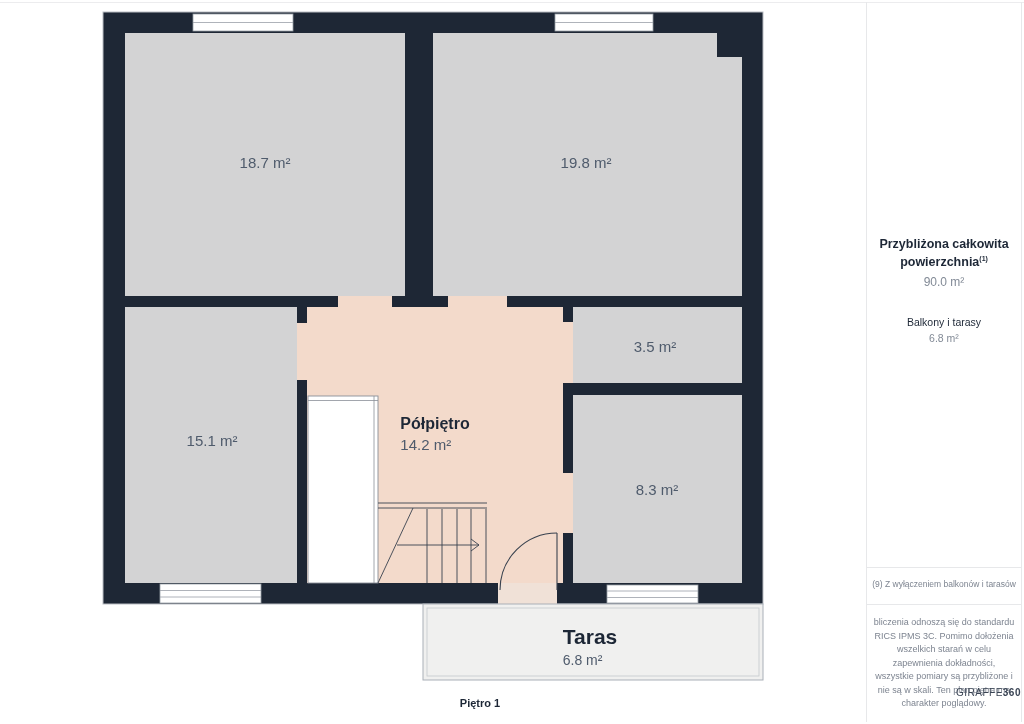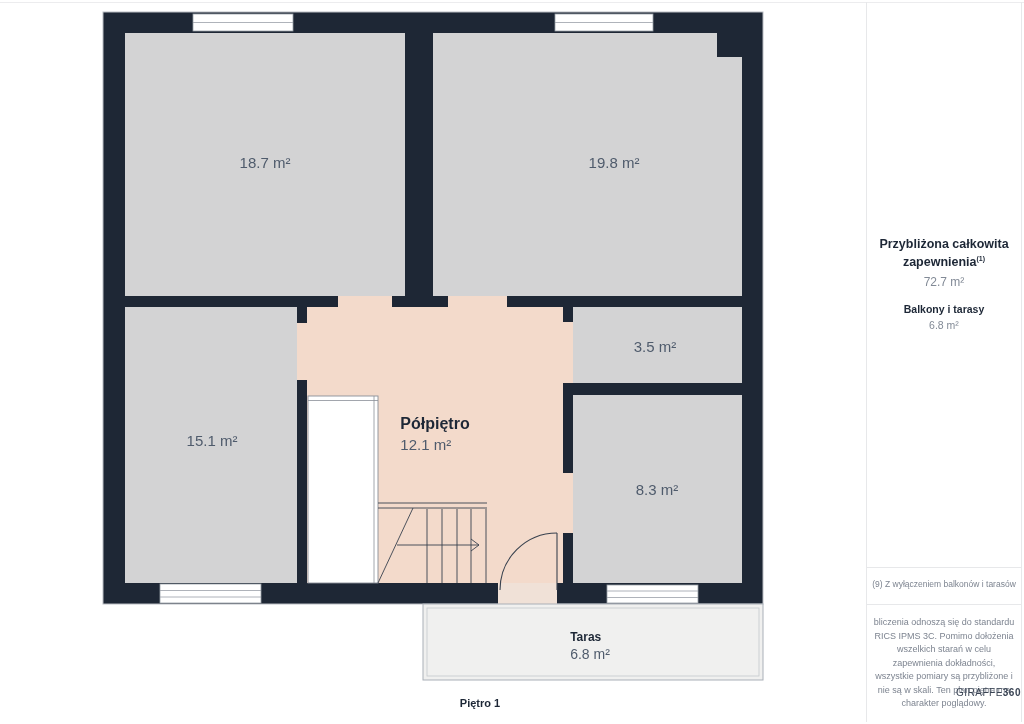--- a/index.html
+++ b/index.html
@@ -29,31 +29,31 @@
   .voidline{stroke:#8a8f98;stroke-width:0.8;}
   .stair{stroke:var(--line);stroke-width:0.9;fill:none;}
   .door{stroke:var(--line);stroke-width:1.1;fill:none;}
   .terrace{fill:var(--terrace-fill);stroke:#aab0b8;stroke-width:1;}
   .terrace-inner{fill:none;stroke:#c4c8cd;stroke-width:0.8;}
   .room-label{position:absolute;transform:translate(-50%,-50%);color:var(--text-muted);
     font-size:15px;white-space:nowrap;}
   .room-group{position:absolute;transform:translate(-50%,-50%);text-align:left;white-space:nowrap;}
   .room-name{font-weight:bold;color:var(--text-dark);font-size:16px;line-height:1.35;}
   .room-area{color:var(--text-muted);font-size:15px;line-height:1.35;}
-  .taras-group .room-name{font-size:12px;margin-top:12px;}
+  .taras-group .room-name{font-size:21px;margin-top:12px;}
   .taras-group .room-area{font-size:14px;}
   .floor-label{position:absolute;left:433px;top:697px;transform:translateX(-50%);
     font-size:11px;font-weight:bold;color:var(--text-dark);margin-left:47px;}
   .sidebar{position:absolute;left:866px;top:2px;width:156px;height:720px;
     border-left:1px solid var(--border-light);border-right:1px solid var(--border-light);}
   .summary{position:absolute;left:0;top:233px;width:100%;text-align:center;}
   .summary-title{font-size:12.5px;font-weight:bold;color:var(--text-dark);line-height:1.45;}
   .summary-title sup{font-size:7px;font-weight:bold;}
   .summary-value{margin-top:4px;font-size:12px;color:var(--sidebar-muted);}
-  .balcony-label{margin-top:14px;font-size:10.5px;font-weight:bold;color:var(--text-dark);}
+  .balcony-label{margin-top:27px;font-size:10.5px;font-weight:normal;color:var(--text-dark);}
   .balcony-value{margin-top:4px;font-size:10.5px;color:var(--sidebar-muted);}
   .divider{position:absolute;left:0;width:100%;height:1px;background:var(--border-light);}
   .footnote{position:absolute;left:0;top:577px;width:100%;text-align:center;
     font-size:8.5px;color:#7d8490;}
   .disclaimer{position:absolute;left:50%;top:614px;transform:translateX(-50%);width:142px;
     text-align:center;font-size:9px;line-height:1.5;color:#7d8490;}
   .brand{position:absolute;left:0;top:685px;width:100%;text-align:right;
     font-size:10px;letter-spacing:0.5px;color:#3a4454;}
   .brand b{font-weight:bold;}
 </style>
@@ -128,44 +128,44 @@
       <path class="door" d="M 557 533 A 57 57 0 0 0 500 590"></path>
     </g>
 
     <g>
       <rect class="terrace" x="423" y="604" width="340" height="76"></rect>
       <rect class="terrace-inner" x="427" y="608" width="332" height="68"></rect>
     </g>
   </svg>
 
   <div class="room-label" style="left:265px;top:162px">18.7 m²</div>
-  <div class="room-label" style="left:614px;top:162px">19.8 m²</div>
+  <div class="room-label" style="left:586px;top:162px">19.8 m²</div>
   <div class="room-label" style="left:212px;top:440px">15.1 m²</div>
   <div class="room-label" style="left:655px;top:346px">3.5 m²</div>
   <div class="room-label" style="left:657px;top:489px">8.3 m²</div>
 
   <div class="room-group" style="left:435px;top:434px">
     <div class="room-name">Półpiętro</div>
-    <div class="room-area">12.1 m²</div>
+    <div class="room-area">14.2 m²</div>
   </div>
 
   <div class="room-group taras-group" style="left:590px;top:641px">
     <div class="room-name">Taras</div>
     <div class="room-area">6.8 m²</div>
   </div>
 
   <div class="floor-label">Piętro 1</div>
 
   <aside class="sidebar">
     <div class="summary">
       <div class="summary-title">
         <span>Przybliżona całkowita</span><br>
-        <span>zapewnienia</span><sup>(1)</sup>
+        <span>powierzchnia</span><sup>(1)</sup>
       </div>
-      <div class="summary-value">72.7 m²</div>
+      <div class="summary-value">90.0 m²</div>
       <div class="balcony-label">Balkony i tarasy</div>
       <div class="balcony-value">6.8 m²</div>
     </div>
     <div class="divider" style="top:565px"></div>
     <div class="footnote">(9) Z wyłączeniem balkonów i tarasów</div>
     <div class="divider" style="top:602px"></div>
     <div class="disclaimer">bliczenia odnoszą się do standardu RICS IPMS 3C. Pomimo dołożenia wszelkich starań w celu zapewnienia dokładności, wszystkie pomiary są przybliżone i nie są w skali. Ten plan piętra ma charakter poglądowy.</div>
     <div class="brand"><span>GIRAFFE</span><b>360</b></div>
   </aside>
 </div>

